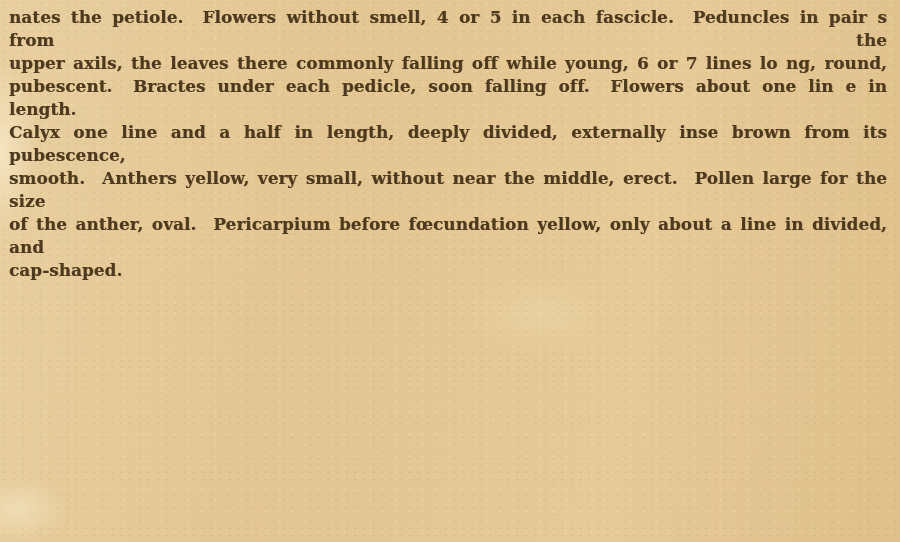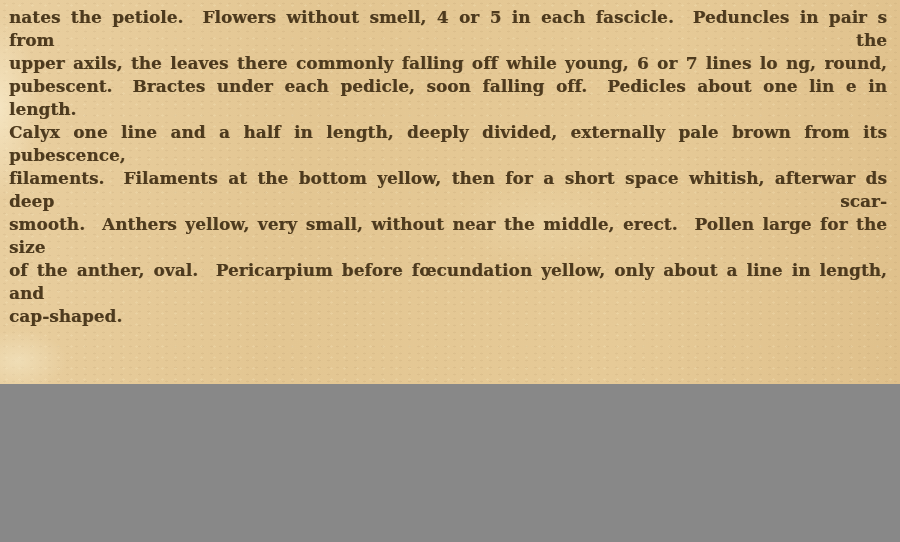--- a/index.html
+++ b/index.html
@@ -1,18 +1,18 @@
 <!DOCTYPE html>
 <html><head>
 <meta charset="utf-8">
 <style>
   html,body{margin:0;padding:0;background:#888;}
   .page{
     position:relative;
-    width:900px;height:384px;overflow:hidden;
+    width:900px;height:542px;overflow:hidden;
     background-color:#e4c795;
     background-image:
       radial-gradient(ellipse 55px 130px at 0% 28%, rgba(247,232,198,0.85), rgba(247,232,198,0) 70%),
       radial-gradient(ellipse 70px 45px at 2% 94%, rgba(243,228,192,0.7), rgba(243,228,192,0) 70%),
       radial-gradient(ellipse 120px 60px at 60% 58%, rgba(240,222,180,0.35), rgba(240,222,180,0) 70%),
       radial-gradient(rgba(121,92,47,0.08) 1px, transparent 1.4px),
       radial-gradient(rgba(255,243,205,0.20) 1px, transparent 1.5px),
       linear-gradient(100deg, #e9cfa0 0%, #e3c692 35%, #e6ca97 70%, #dfc08b 100%);
     background-size:auto,auto,auto,9px 7px,13px 11px,auto;
     color:#4d3a1e;
@@ -29,21 +29,20 @@
   .tline.last{text-align-last:left;}
 </style>
 </head>
 <body>
 
 <div class="page">
 
   <div class="body-text">
     <div class="tline">nates the petiole.  Flowers without smell, 4 or 5 in each fascicle.  Peduncles in pair s from the</div>
     <div class="tline">upper axils, the leaves there commonly falling off while young, 6 or 7 lines lo ng, round,</div>
-    <div class="tline">pubescent.  Bractes under each pedicle, soon falling off.  Pedicles about one lin e in length.</div>
-    <div class="tline">Calyx one line and a half in length, deeply divided, externally pale brown from its pubescence,</div>
-    <div class="tline">filaments.  Filaments at the bottom yellow, then for a short space whitish, afterwar ds deep scar-</div>
+    <div class="tline">pubescent.  Bractes under each pedicle, soon falling off.  Flowers about one lin e in length.</div>
+    <div class="tline">Calyx one line and a half in length, deeply divided, externally inse brown from its pubescence,</div>
     <div class="tline">smooth.  Anthers yellow, very small, without near the middle, erect.  Pollen large for the size</div>
-    <div class="tline">of the anther, oval.  Pericarpium before fœcundation yellow, only about a line in length, and</div>
+    <div class="tline">of the anther, oval.  Pericarpium before fœcundation yellow, only about a line in divided, and</div>
     <div class="tline last">cap-shaped.</div>
   </div>
 
 </div>
 
 </body></html>

